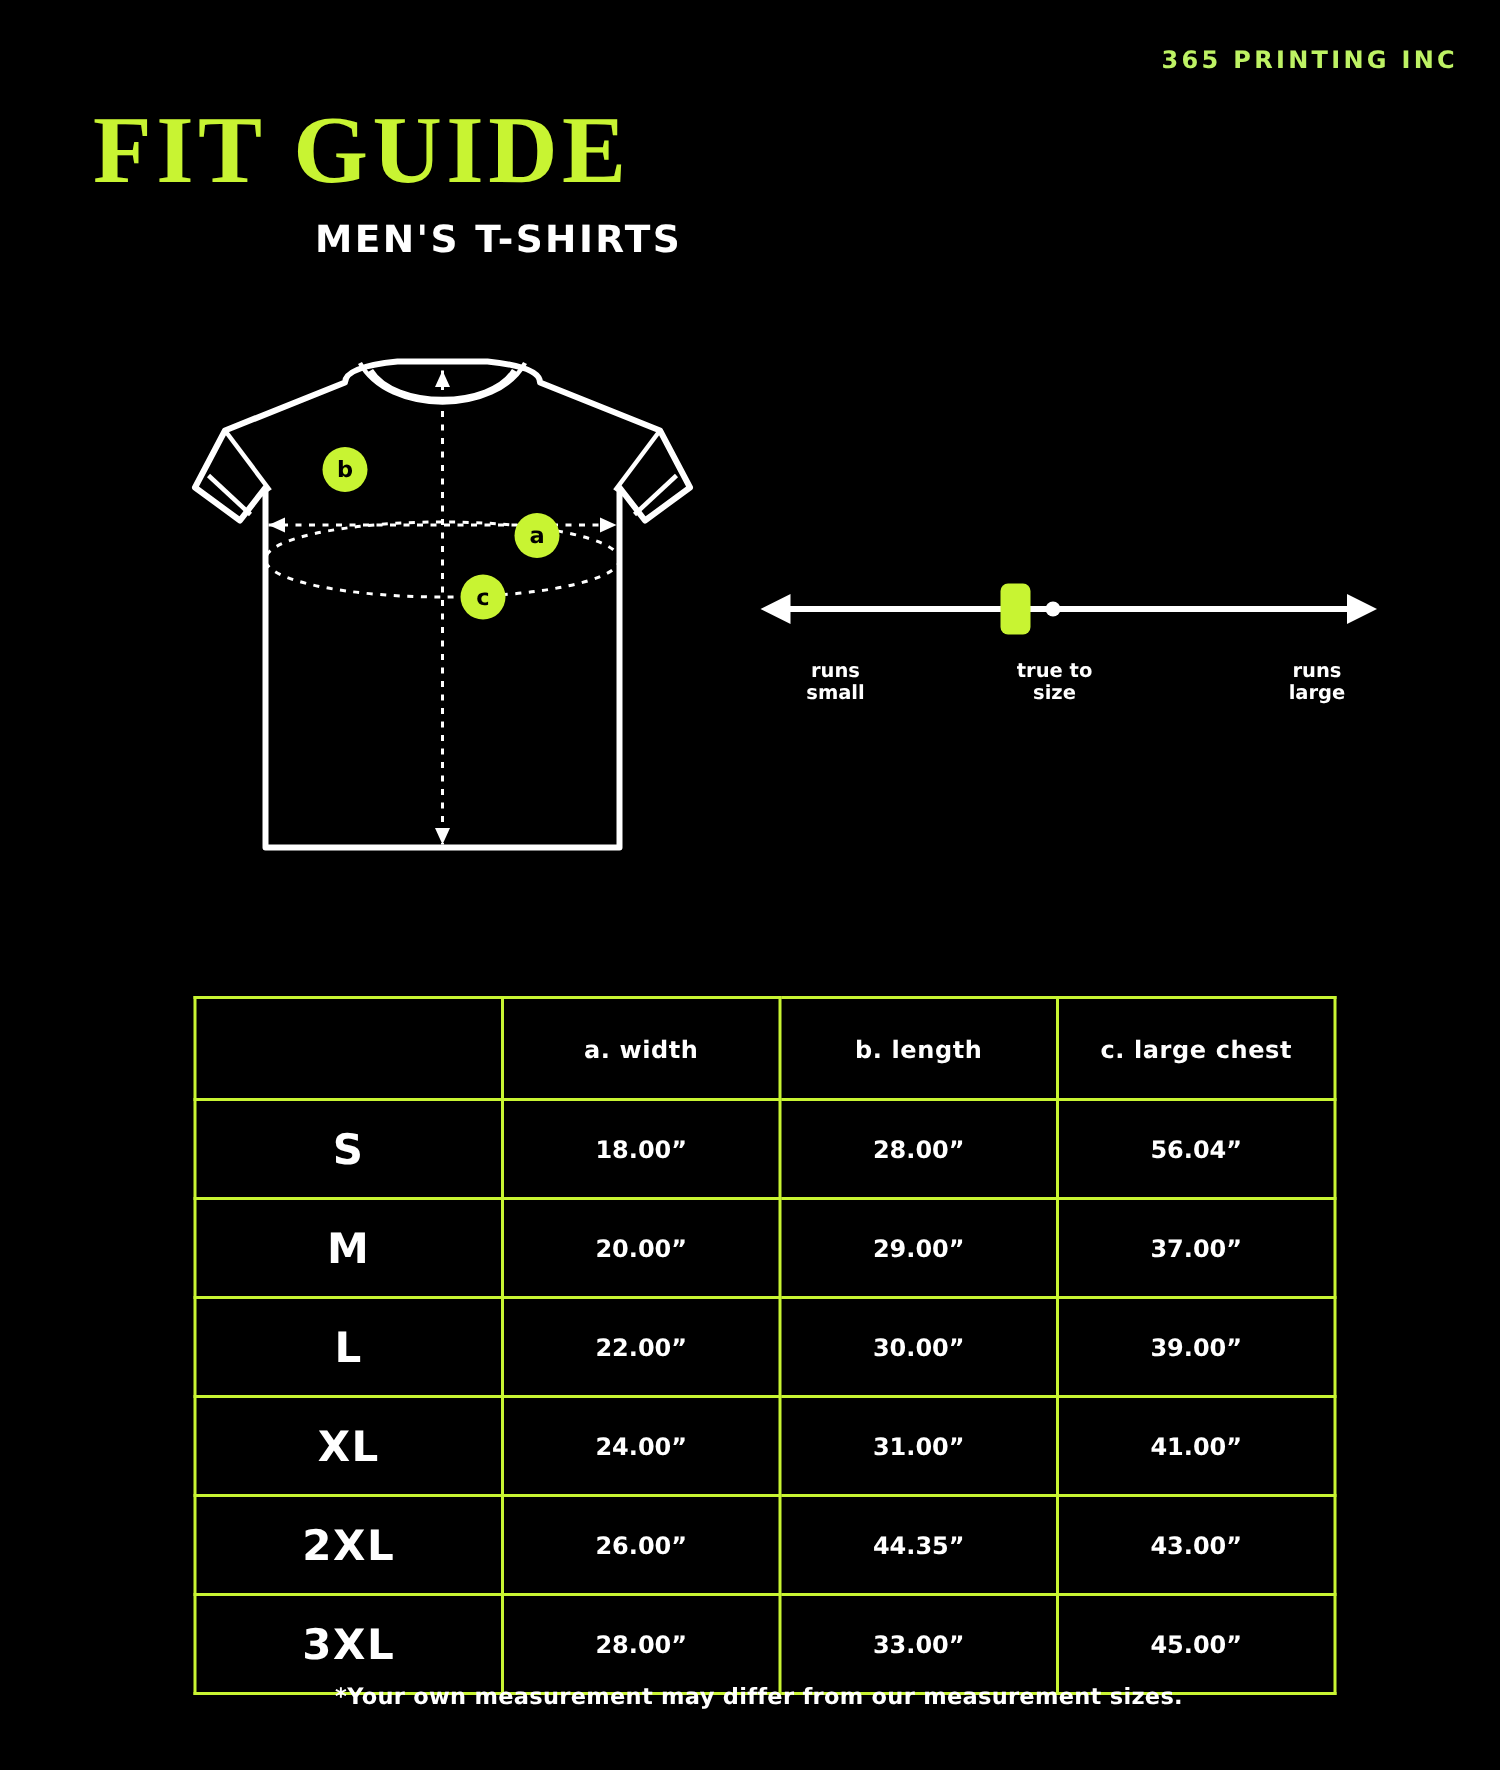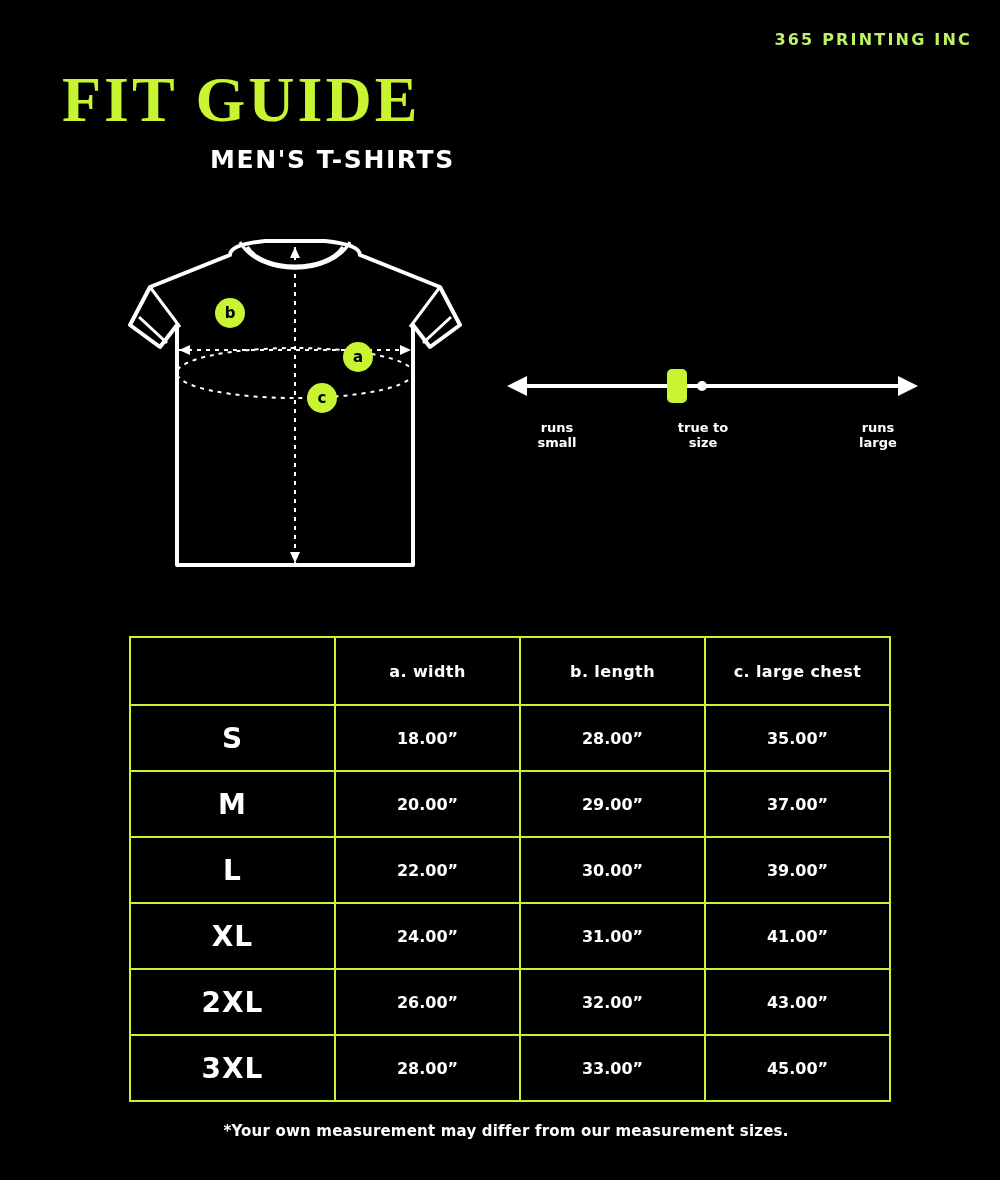--- a/index.html
+++ b/index.html
@@ -74,21 +74,21 @@
     justify-content: center;
     font-family: "DejaVu Sans", sans-serif;
   }
   .badge-a { left: 248px; top: 117px; }
   .badge-b { left: 120px; top: 73px; }
   .badge-c { left: 212px; top: 158px; }
 
   
   .scale-wrap {
     position: absolute;
-    top: 356px;
+    top: 376px;
     left: 505px;
     width: 415px;
     height: 115px;
   }
   .scale-label {
     position: absolute;
     top: 65px;
     font-size: 13px;
     font-weight: bold;
     color: #ffffff;
@@ -96,21 +96,21 @@
     line-height: 1.15;
     font-family: "DejaVu Sans", sans-serif;
   }
   .scale-label.left { left: 2px; width: 100px; }
   .scale-label.mid { left: 148px; width: 100px; }
   .scale-label.right { left: 330px; width: 86px; }
 
   
   .table-wrap {
     position: absolute;
-    top: 636px;
+    top: 664px;
     left: 129px;
     width: 672px;
   }
   table.size-table {
     border-collapse: collapse;
     width: 100%;
     table-layout: fixed;
   }
   table.size-table td, table.size-table th {
     border: 2px solid #c8f432;
@@ -225,21 +225,21 @@
         <th>a. width</th>
         <th>b. length</th>
         <th>c. large chest</th>
       </tr>
     </thead>
     <tbody>
       <tr>
         <td class="size-cell">S</td>
         <td>18.00”</td>
         <td>28.00”</td>
-        <td>35.00”</td>
+        <td>56.04”</td>
       </tr>
       <tr>
         <td class="size-cell">M</td>
         <td>20.00”</td>
         <td>29.00”</td>
         <td>37.00”</td>
       </tr>
       <tr>
         <td class="size-cell">L</td>
         <td>22.00”</td>
@@ -248,21 +248,21 @@
       </tr>
       <tr>
         <td class="size-cell">XL</td>
         <td>24.00”</td>
         <td>31.00”</td>
         <td>41.00”</td>
       </tr>
       <tr>
         <td class="size-cell">2XL</td>
         <td>26.00”</td>
-        <td>32.00”</td>
+        <td>44.35”</td>
         <td>43.00”</td>
       </tr>
       <tr>
         <td class="size-cell">3XL</td>
         <td>28.00”</td>
         <td>33.00”</td>
         <td>45.00”</td>
       </tr>
     </tbody>
   </table>

